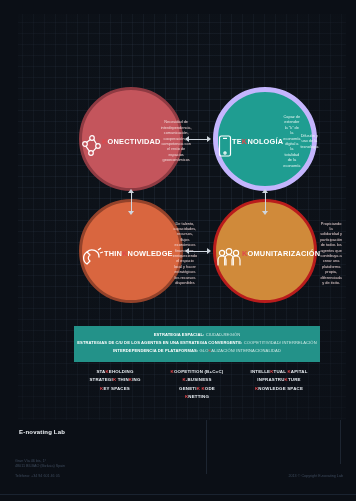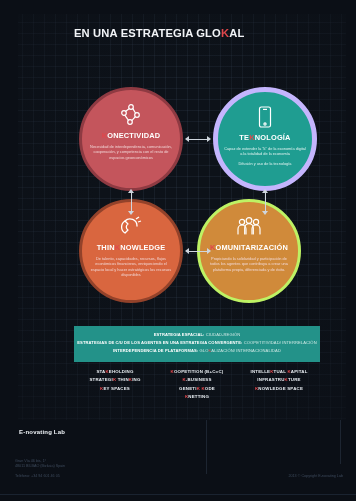--- a/index.html
+++ b/index.html
@@ -31,31 +31,31 @@
   .title{
     position:absolute;left:74px;top:26px;width:260px;
     color:#f2f4f7;font-weight:bold;font-size:11.2px;line-height:14px;
     letter-spacing:.15px;
   }
   .k{color:#e0474c;}
 
   
   .circle{
     position:absolute;border-radius:50%;
-    display:flex;flex-direction:column;align-items:center;
+    display:flex;align-items:center;
     text-align:center;box-sizing:border-box;
   }
   .c-conn{left:79px;top:87px;width:104px;height:104px;
     background:#c4555c;border:3px solid #8e3a42;}
   .c-tek{left:213px;top:87px;width:104px;height:104px;
     background:#1f9d91;border:5px solid #c4b5fd;}
   .c-atr{left:79px;top:199px;width:104px;height:104px;
     background:#d9663f;border:3px solid #93422a;}
-  .c-kom{left:197px;top:199px;width:104px;height:104px;
-    background:#d08a3a;border:3px solid #bef264;}
+  .c-kom{left:213px;top:199px;width:104px;height:104px;
+    background:#d08a3a;border:3px solid #b91c1c;}
 
   .c-icon{margin-top:13px;height:24px;display:flex;align-items:center;justify-content:center;}
   .c-title{
     margin-top:4px;font-weight:bold;font-size:7.4px;color:#ffffff;
     letter-spacing:.2px;white-space:nowrap;
   }
   .c-desc{
     margin-top:4px;font-size:3.9px;line-height:5.4px;color:#f3dcdc;
     width:84px;opacity:.95;
   }
@@ -120,23 +120,20 @@
 
 <div id="stage">
 
   <div class="grid"></div>
   <div class="grid-fade"></div>
   <div class="topbar"></div>
   <div class="sidebar-l"></div>
   <div class="sidebar-r"></div>
 
   <div class="title">
-    <div>
-      <span>EN UNA ESTRATEGIA GLO</span><span class="k">K</span><span>AL</span>
-    </div>
   </div>
 
   <div class="circle c-conn">
     <div class="c-icon">
       <svg width="20" height="22" viewBox="0 0 20 22" fill="none" stroke="#ffffff" stroke-width="1.2">
         <circle cx="10" cy="3" r="2.3"></circle>
         <circle cx="3" cy="9" r="2.3"></circle>
         <circle cx="16" cy="11" r="2.3"></circle>
         <circle cx="9" cy="18" r="2.3"></circle>
         <line x1="8.4" y1="4.6" x2="4.4" y2="7.6"></line>

